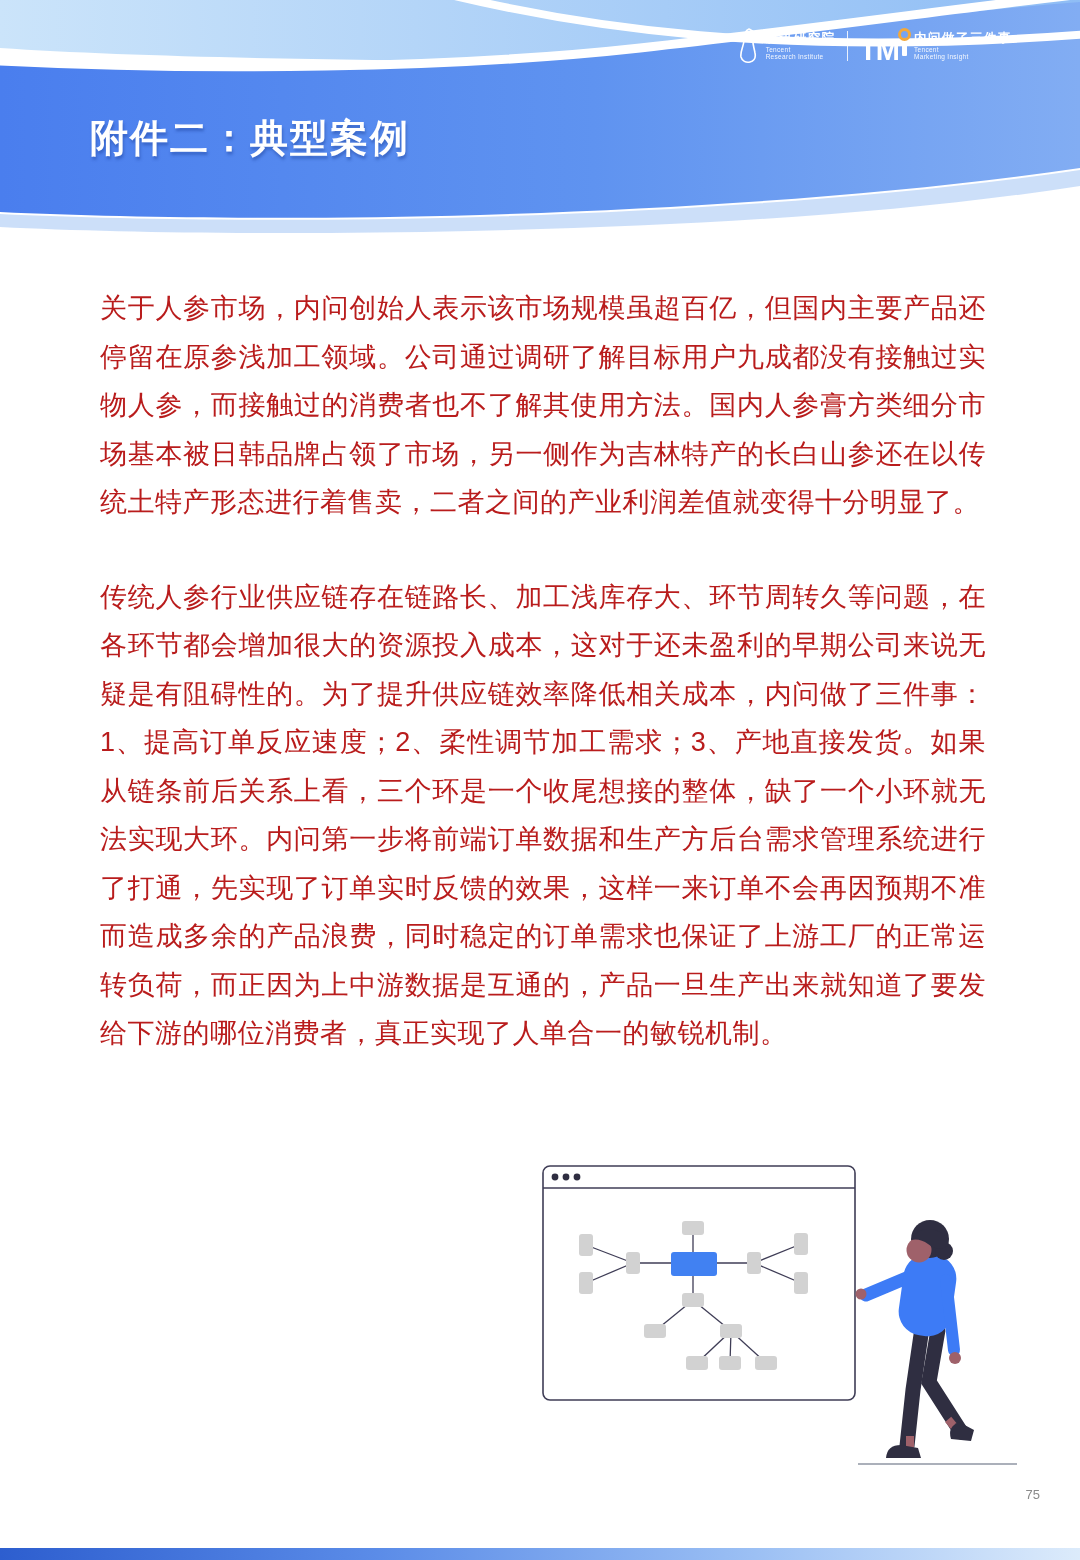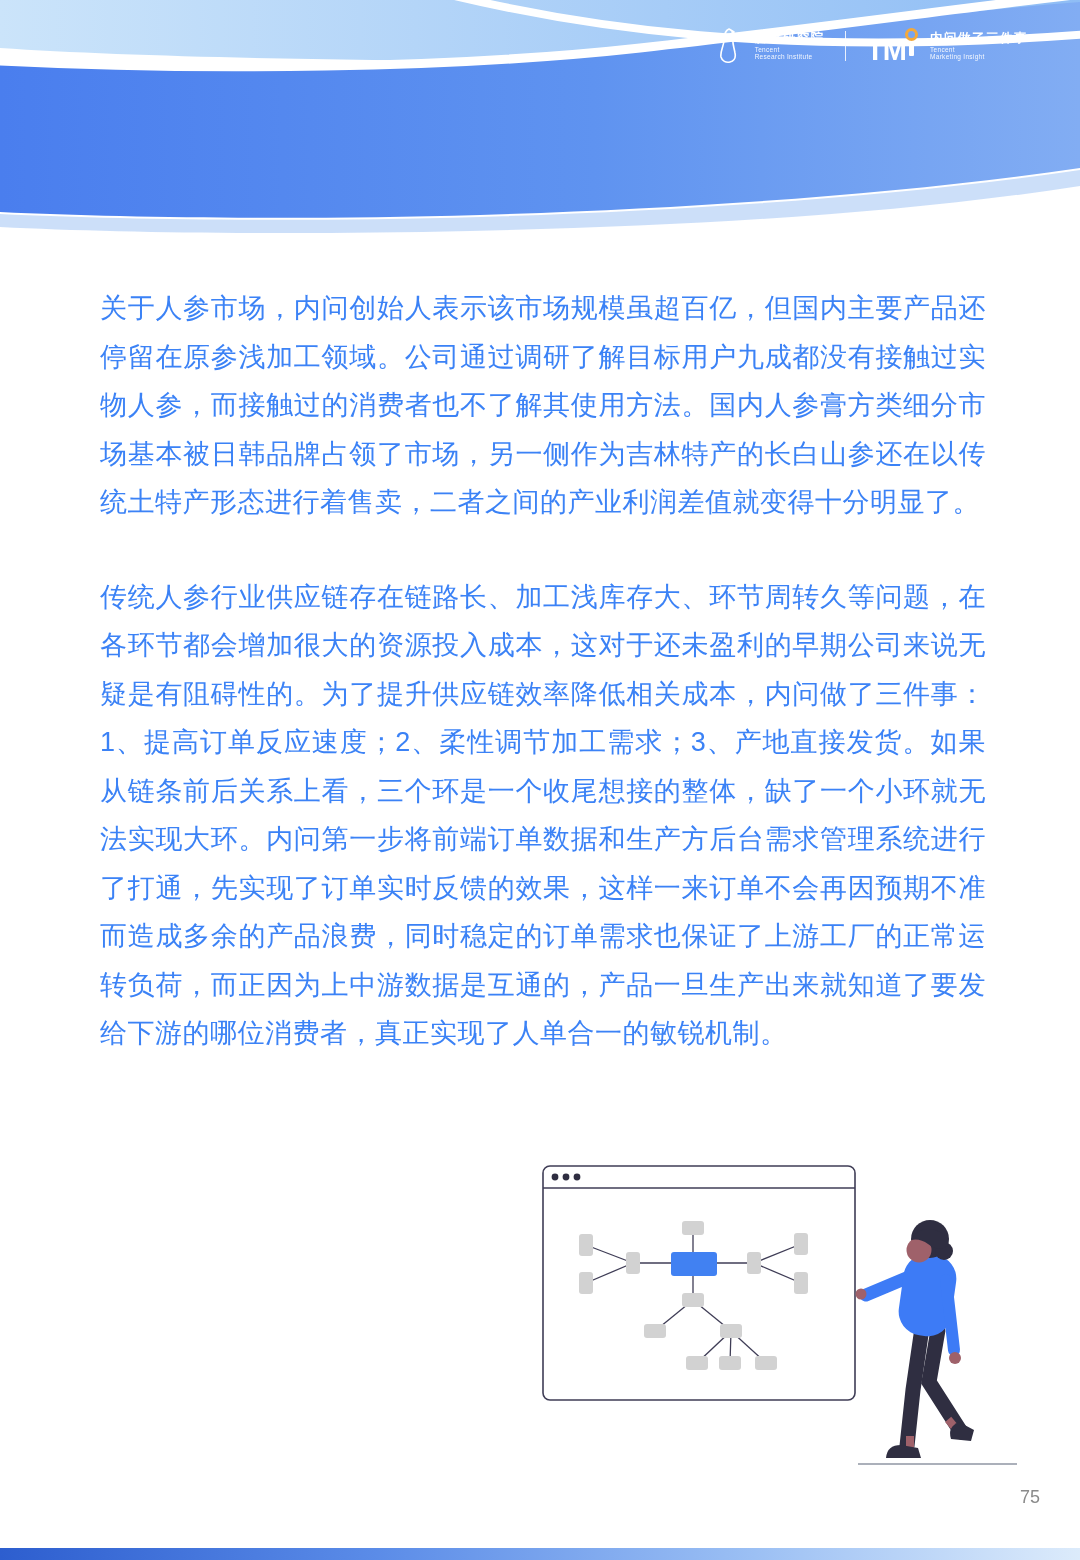--- a/index.html
+++ b/index.html
@@ -16,53 +16,53 @@
   .header svg{display:block;}
   .page-title{
     position:absolute;left:90px;top:113px;
     font-size:38px;font-weight:bold;color:#ffffff;
     letter-spacing:2px;
     text-shadow:1px 3px 3px rgba(26,61,150,.45);
     white-space:nowrap;
   }
   
   .logo-row{
-    position:absolute;top:28px;right:52px;
-    display:flex;align-items:center;gap:16px;color:#ffffff;
+    position:absolute;top:28px;right:68px;
+    display:flex;align-items:center;gap:7px;color:#ffffff;
   }
   .logo-col{display:flex;flex-direction:column;line-height:1.15;}
   .logo-cn{font-size:12.5px;font-weight:bold;letter-spacing:1.5px;white-space:nowrap;}
   .logo-en{font-size:6.5px;opacity:.92;white-space:nowrap;letter-spacing:.3px;}
   .logo-divider{width:1.5px;height:30px;background:rgba(255,255,255,.85);margin:0 4px;}
   .tmi-wrap{display:flex;align-items:flex-start;position:relative;padding-top:10px;}
   .tmi-tm{font-size:29px;font-weight:bold;line-height:.8;letter-spacing:-1px;}
   .tmi-i-stem{display:inline-block;width:5px;height:17px;background:#ffffff;margin-left:3px;border-radius:1px;}
   .tmi-i-ring{
     position:absolute;right:-4px;top:-1px;
     width:7px;height:7px;border:3px solid #f3a93c;border-radius:50%;
     background:transparent;
   }
   
   .content{
     position:absolute;left:100px;right:94px;top:284px;
   }
   .content p{
     margin:0 0 46px 0;
     font-size:27px;line-height:48.5px;
-    color:#3b82f6;
+    color:#b91c1c;
     text-align:justify;
     text-justify:inter-character;
     letter-spacing:.5px;
   }
   
   .illustration{position:absolute;left:530px;top:1150px;width:500px;height:322px;}
   
   .page-number{
     position:absolute;top:1487px;right:40px;
-    font-size:18px;color:#8a8a8a;
+    font-size:13px;color:#8a8a8a;
   }
   
   .bottom-bar{
     position:absolute;left:0;bottom:0;width:100%;height:12px;
     background:linear-gradient(90deg,#2d5ecf 0%,#5b8ce8 35%,#9cc0f4 70%,#dcebfb 100%);
   }
 </style>
 </head>
 <body>
 
@@ -88,20 +88,21 @@
                L1080,168 C900,194 700,208 480,215 C300,220 130,218 0,212 Z" fill="url(#gradMain)"></path>
 
       <path d="M-20,60 C200,72 460,68 640,48 C820,28 960,8 1100,-8" fill="none" stroke="#ffffff" stroke-width="9"></path>
 
       <path d="M430,-10 C580,28 780,58 1090,34" fill="none" stroke="#ffffff" stroke-width="8"></path>
 
       <path d="M0,214 C130,220 300,222 480,217 C700,210 900,196 1080,170
                L1080,186 C900,214 690,226 470,231 C290,235 120,233 0,227 Z" fill="#c7dcf8" opacity="0.9"></path>
     </svg>
 
+    <div class="page-title">附件二：典型案例</div>
 
     <div class="logo-row">
       <svg width="22" height="36" viewBox="0 0 22 36">
         <path d="M12,1 C7,3 8,8 7,13 C6,20 3,24 4,29 C5,33 9,35 13,34 C17,33 19,30 18,25 C17,19 15,15 16,9 C16.5,5 15,2 12,1 Z
                  M12,1 L17,4 L13,6.5" fill="none" stroke="#ffffff" stroke-width="1.6" stroke-linejoin="round" stroke-linecap="round"></path>
       </svg>
       <div class="logo-col">
         <span class="logo-cn">腾讯研究院</span>
         <span class="logo-en">Tencent</span>
         <span class="logo-en">Research Institute</span>

